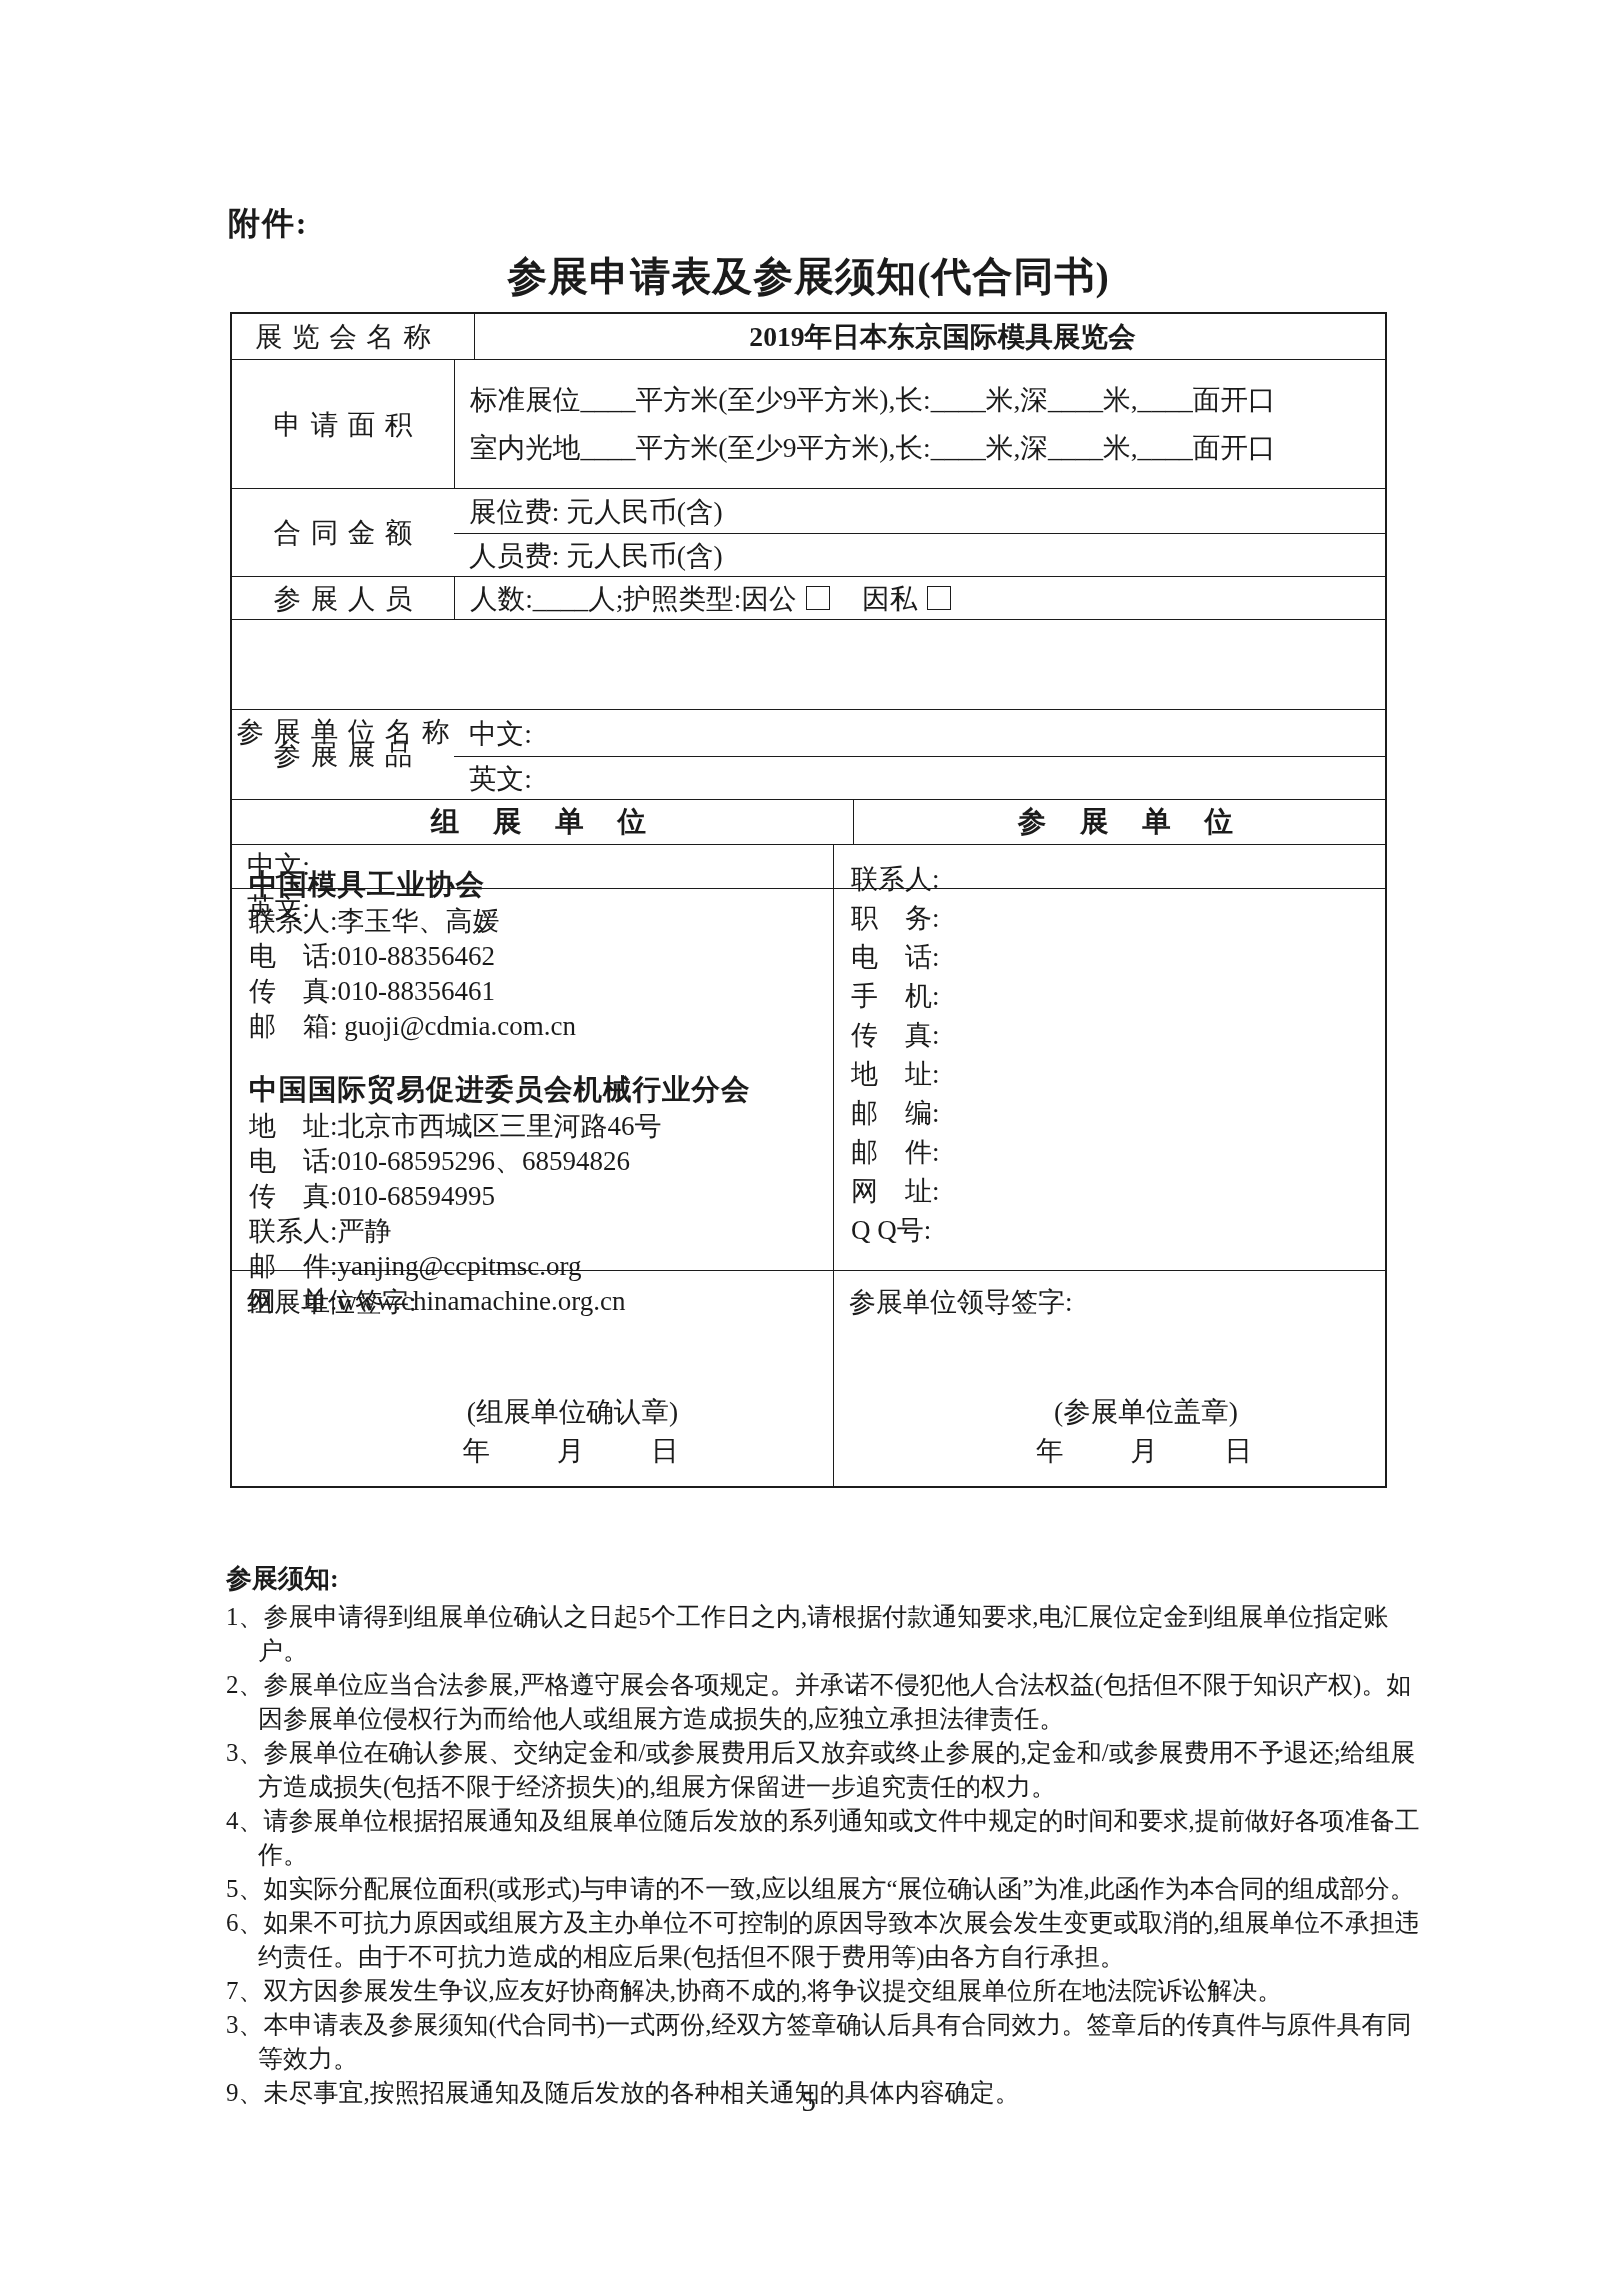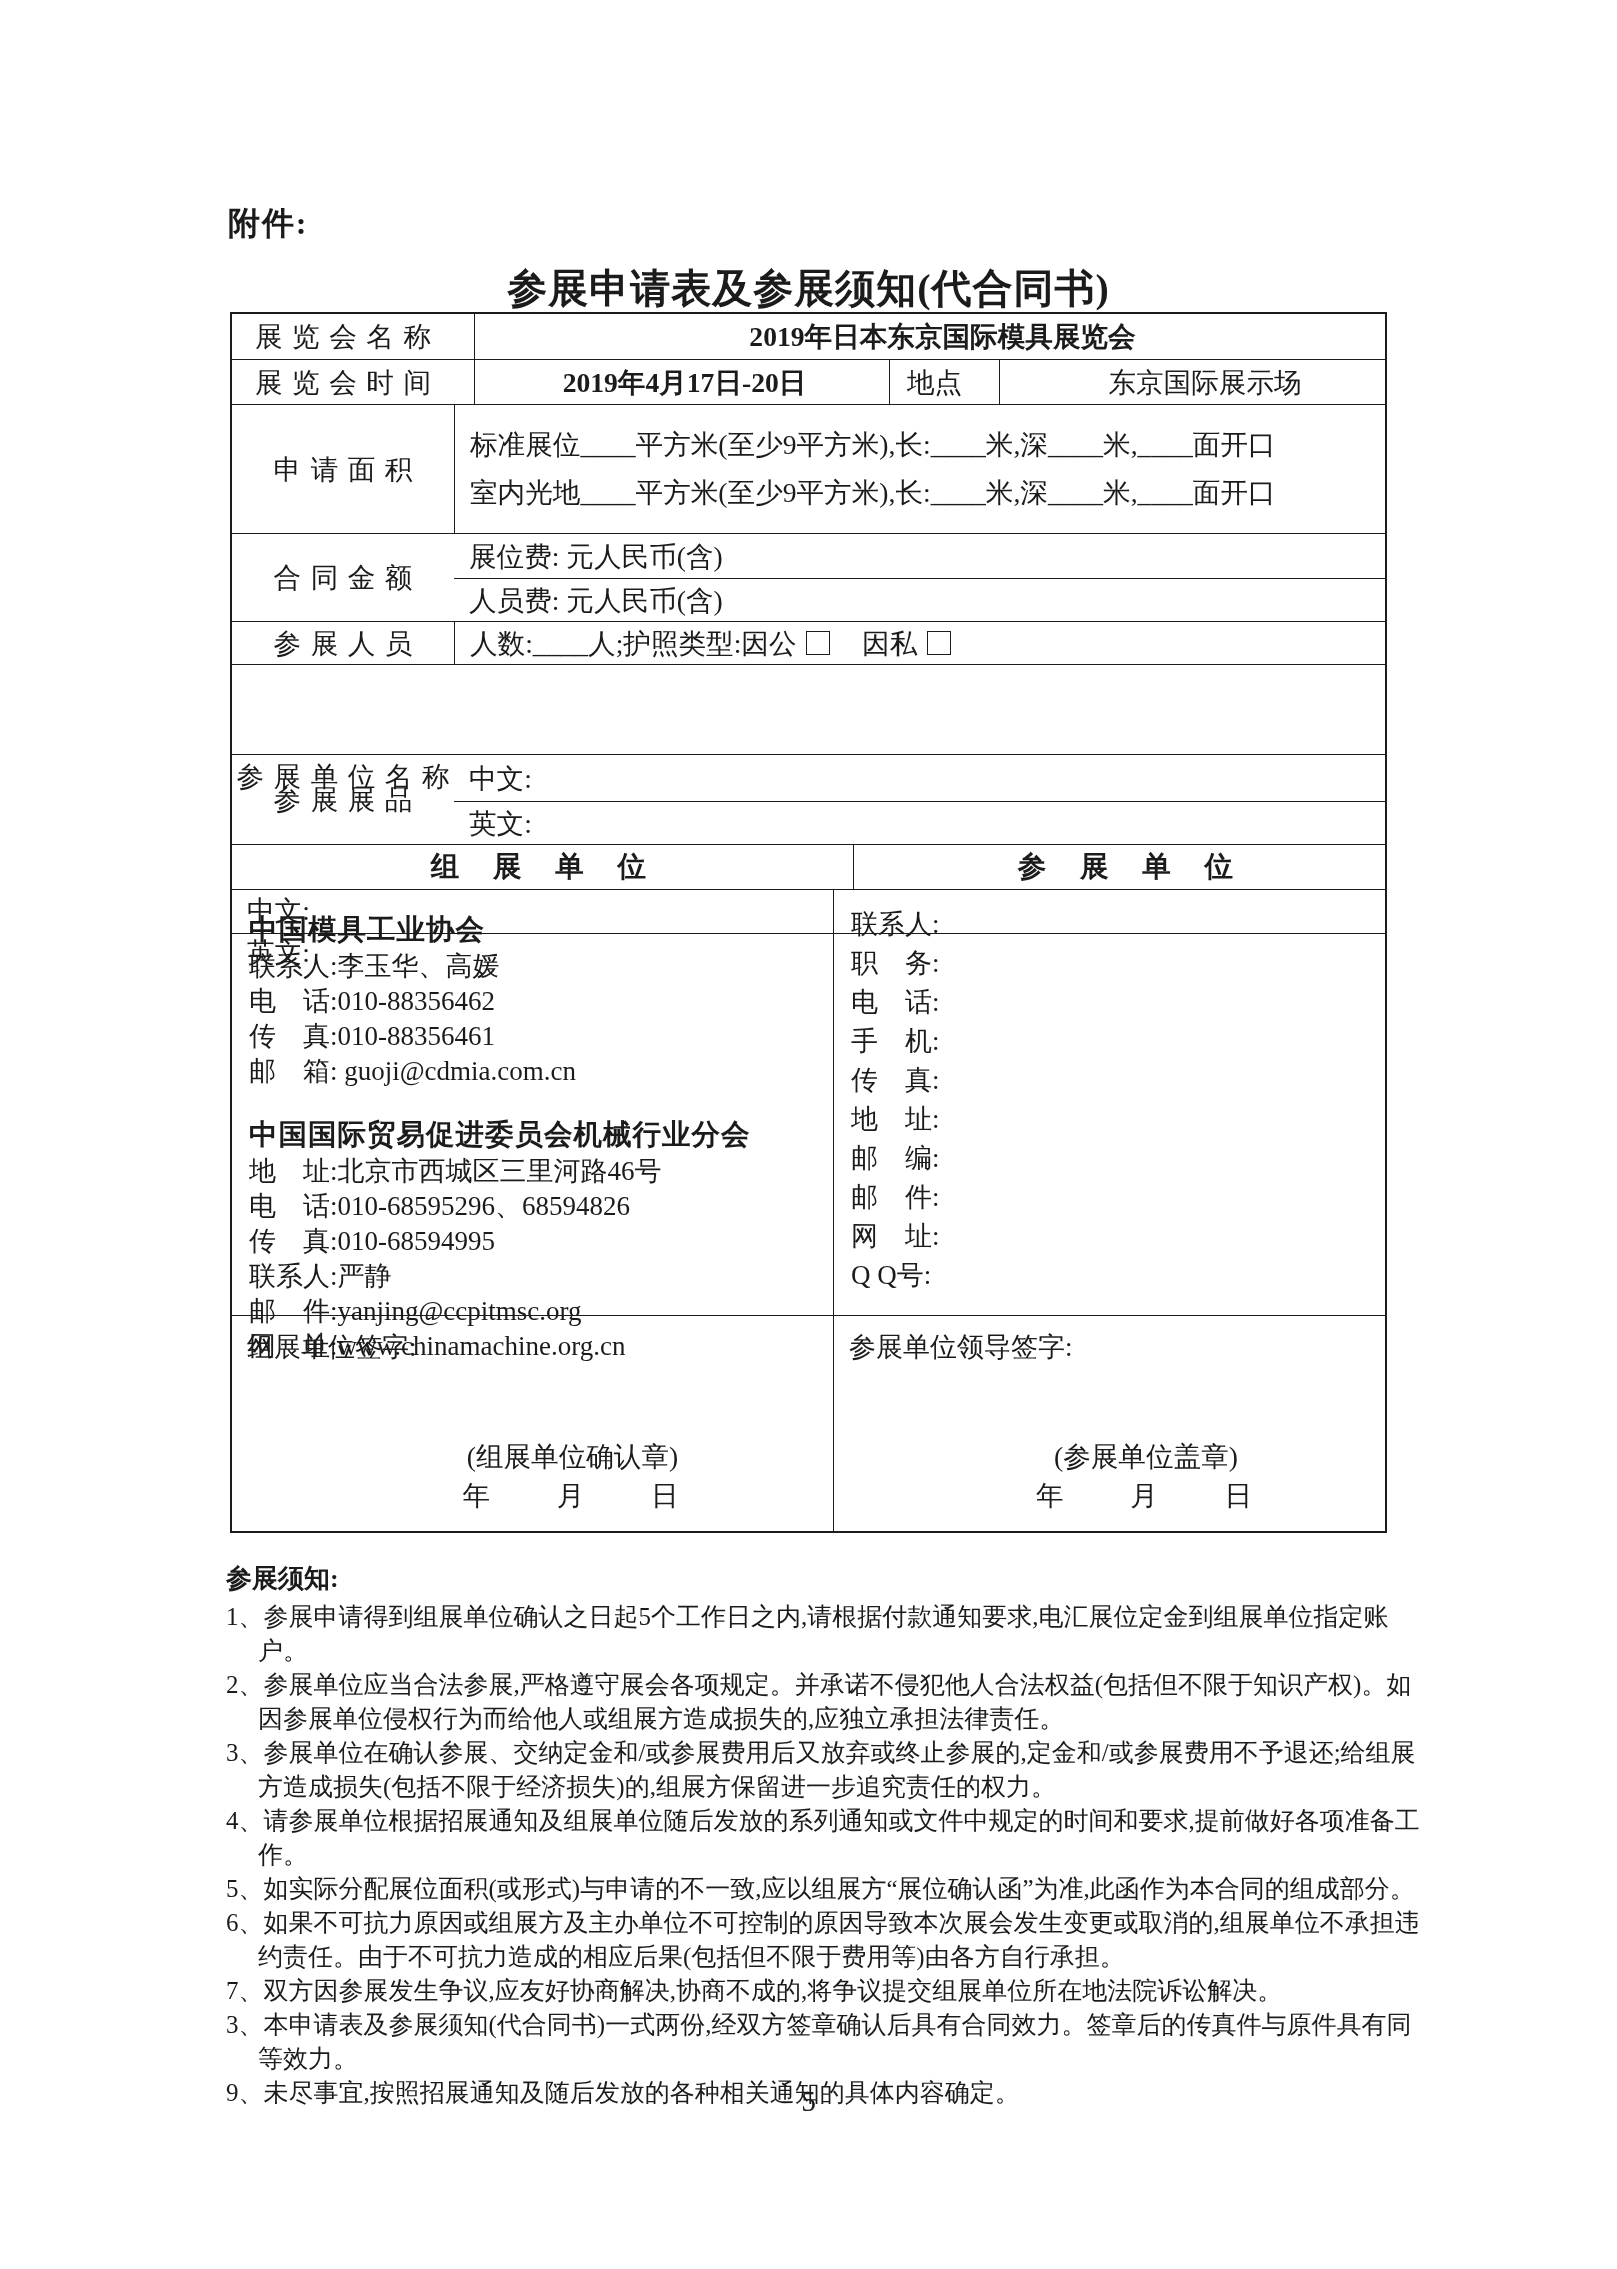--- a/index.html
+++ b/index.html
@@ -11,21 +11,21 @@
     color:#1b1b1b;
     font-family:"Liberation Serif","DejaVu Serif",serif;
     overflow:hidden;
   }
   .attachment {
     position:absolute; left:228px; top:202px;
     font-size:32px; font-weight:bold; letter-spacing:1.9px;
   }
   .doc-title {
     position:absolute; left:230px; top:249px; width:1157px;
-    text-align:center; font-size:40px; font-weight:bold; letter-spacing:1px;margin-top:12px;
+    text-align:center; font-size:40px; font-weight:bold; letter-spacing:1px;
   }
   
   .form-table {
     position:absolute; left:230px; top:312px; width:1157px;
     border:2.9px solid #1c1c1c;
     font-size:27.6px;
   }
   .trow { display:flex; border-top:1.9px solid #1c1c1c; align-items:stretch; }
   .trow.first { border-top:none; }
   .tcell {
@@ -100,28 +100,20 @@
 
   <div class="form-table">
 
     <div class="trow first h47">
       <div class="tcell nol lblcell">
           <span>展览会名称</span>
         </div>
       <div class="tcell grow center bold">2019年日本东京国际模具展览会</div>
     </div>
 
-    <div class="trow h47">
-      <div class="tcell nol lblcell">
-          <span>展览会时间</span>
-        </div>
-      <div class="tcell center bold" style="flex:0 0 395px;">2019年4月17日-20日</div>
-      <div class="tcell center" style="flex:0 0 90px; padding:0 3.8px;">地点</div>
-      <div class="tcell grow center">东京国际展示场</div>
-    </div>
 
     <div class="trow h136">
       <div class="tcell nol lblcell">
           <span>申请面积</span>
         </div>
       <div class="tcell grow">
         <div class="area-lines">
           <div>标准展位____平方米(至少9平方米),长:____米,深____米,____面开口</div>
           <div>室内光地____平方米(至少9平方米),长:____米,深____米,____面开口</div>
         </div>

